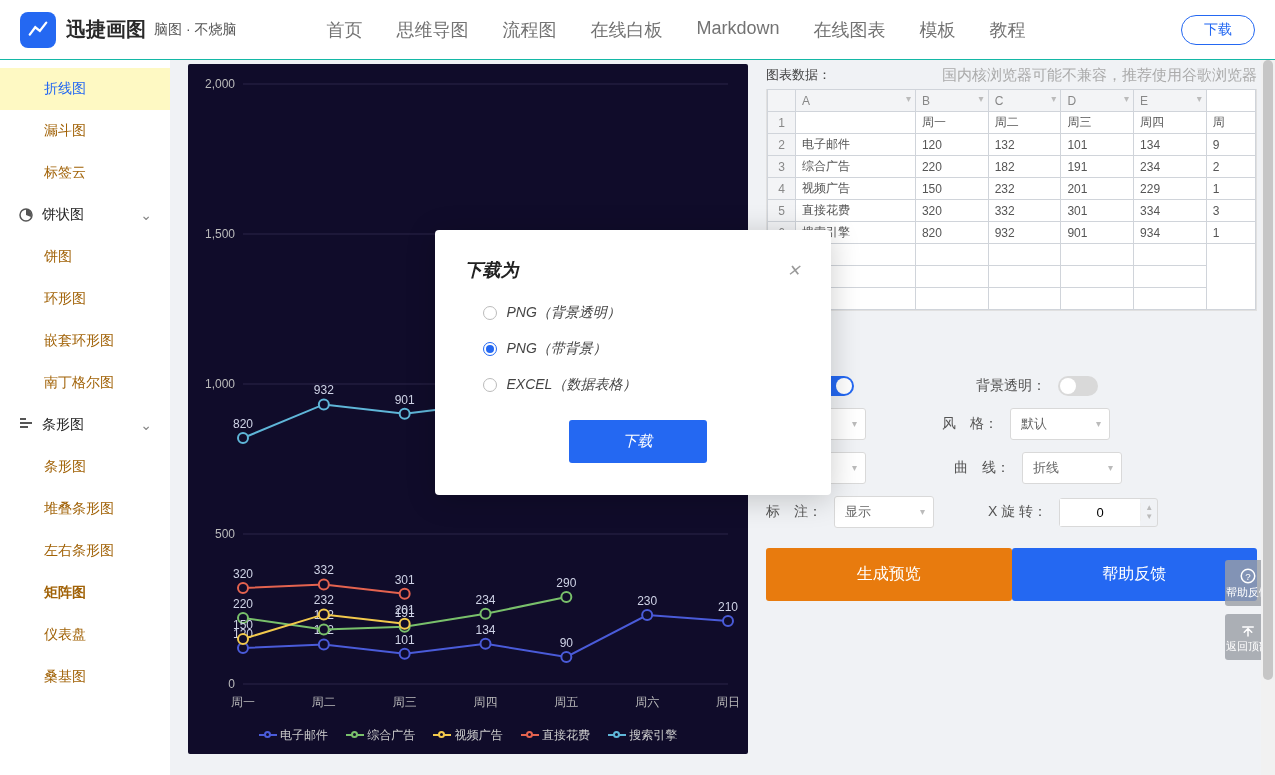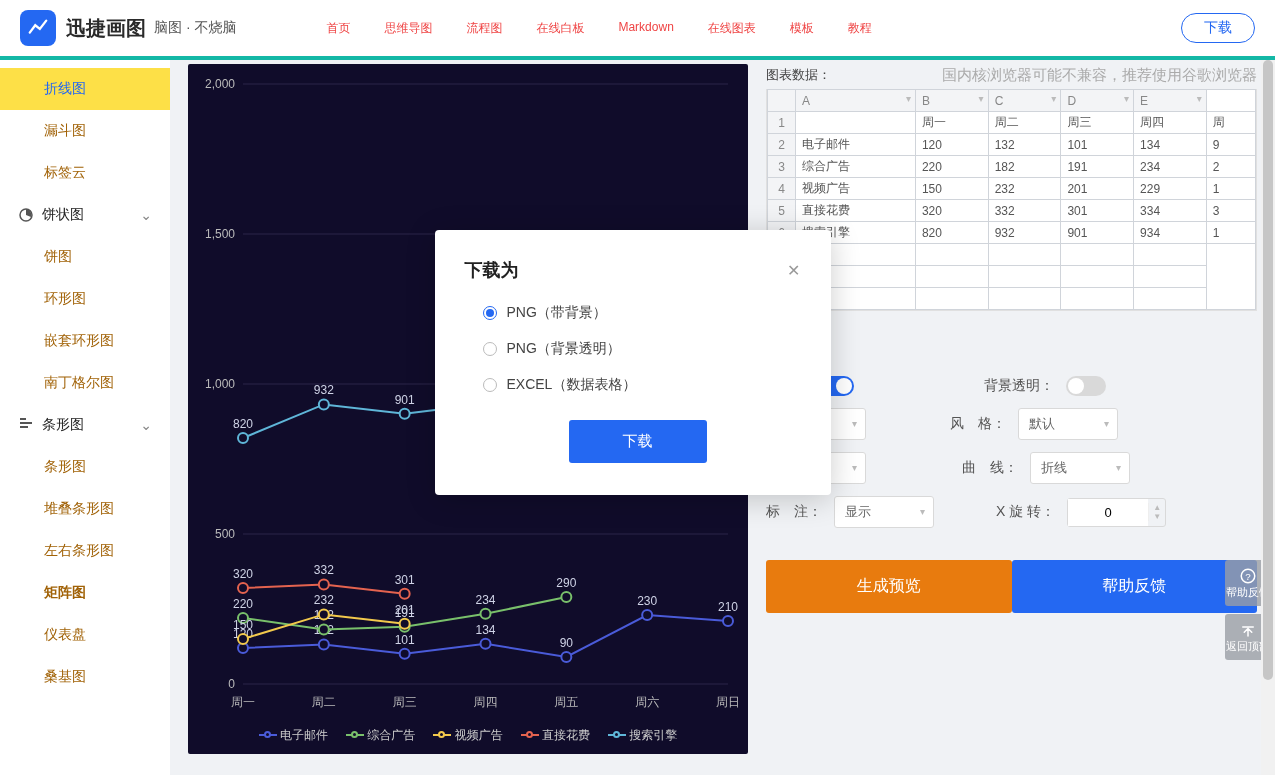--- a/index.html
+++ b/index.html
@@ -1,32 +1,32 @@
 <!DOCTYPE html>
 <html><head>
 <meta charset="utf-8">
 <style>
 * { box-sizing: border-box; margin:0; padding:0; font-family: -apple-system,"PingFang SC","Microsoft YaHei",sans-serif; }
 body { background:#f0f2f5; width:1275px; height:775px; overflow:hidden; position:relative; }
 
 
-.header { height:60px; background:#fff; display:flex; align-items:center; padding:0 20px; border-bottom:4px solid #14b8a6; position:relative; z-index:2;}
+.header { height:60px; background:#fff; display:flex; align-items:center; padding:0 20px; border-bottom:1px solid #14b8a6; position:relative; z-index:2;}
 .logo { width:36px; height:36px; background:#2468f2; border-radius:8px; display:flex; align-items:center; justify-content:center; margin-right:10px;}
 .logo svg { width:22px; height:22px; }
 .brand { font-size:20px; font-weight:700; color:#2a2a2a; }
 .slogan { font-size:14px; color:#555; margin-left:8px;}
 .nav { display:flex; gap:34px; margin-left:90px; }
-.nav a { color:#ef4444; font-size:12px; text-decoration:none; }
+.nav a { color:#737373; font-size:18px; text-decoration:none; }
 .dl-btn { margin-left:auto; border:1px solid #2468f2; color:#2468f2; border-radius:18px; padding:5px 22px; font-size:14px;}
 
 
 .main { display:flex; height:calc(100% - 60px); }
 .sidebar { width:170px; background:#fff; overflow-y:auto; padding-top:8px;}
 .side-item { padding:12px 0 12px 44px; font-size:14px; color:#a16207; cursor:pointer; }
-.side-item.active { background:#fde047; color:#2468f2; }
+.side-item.active { background:#fef9c3; color:#2468f2; }
 .side-group { display:flex; align-items:center; padding:12px 18px; font-size:14px; color:#222; font-weight:500; cursor:pointer;}
 .side-group .gicon { width:16px; height:16px; margin-right:8px; display:inline-flex; align-items:center; justify-content:center; color:#555;}
 .side-group .chev { margin-left:auto; color:#888;}
 
 .content { flex:1; display:flex; padding:4px 0 0 18px; overflow:hidden;}
 .chart-panel { width:560px; height:690px; background:#100c2a; border-radius:2px; position:relative; overflow:hidden;}
 .right-panel { flex:1; padding:0 18px; overflow:hidden; position:relative;}
 .chart-svg { width:100%; height:100%; }
 .axis-label { fill:#bbb; font-size:12px;}
 .grid { stroke:#2a2448; stroke-width:1;}
@@ -43,46 +43,46 @@
 .grid-table { border:1px solid #d0d4da; font-size:12px; border-collapse:collapse; width:100%; background:#fff;}
 .grid-table td,.grid-table th{ border:1px solid #d0d4da; padding:2px 6px; height:22px; color:#555; text-align:left;}
 .grid-table th { background:#f3f4f6; font-weight:400; color:#888; position:relative;}
 .grid-table .rh { background:#f3f4f6; text-align:center; color:#888; width:28px;}
 .filter-i{ position:absolute; right:4px; top:3px; color:#bbb; font-size:10px;}
 .tbl-scroll{max-height:260px; overflow:auto; border:1px solid #e0e0e0; border-top:none;}
 .hscroll{height:16px; overflow-x:scroll;}
 .hscroll-inner{height:1px; width:140%;}
 
 .sect-title { font-size:15px; font-weight:600; color:#333; margin:18px 0 10px;}
-.opt-row { display:flex; align-items:center; margin:12px 0; gap:40px;}
+.opt-row { display:flex; align-items:center; margin:12px 0; gap:32px;}
 .opt { display:flex; align-items:center; gap:12px; font-size:14px; color:#555;}
 .opt .lab { letter-spacing:4px;}
 .switch { width:40px; height:20px; border-radius:10px; background:#d9d9d9; position:relative; cursor:pointer;}
 .switch.on{ background:#2468f2;}
 .switch .knob{position:absolute; width:16px; height:16px; background:#fff; border-radius:50%; top:2px; transition:.2s;}
 .switch .knob{left:2px;} .switch.on .knob{left:22px;}
 .select { border:1px solid #d9d9d9; padding:6px 26px 6px 10px; font-size:13px; color:#666; border-radius:3px; position:relative; min-width:100px; background:#fff;}
 .select .sch{position:absolute; right:8px; top:9px; color:#bbb; font-size:10px;}
 .num-input{border:1px solid #d9d9d9; border-radius:3px; display:flex; align-items:center;}
 .num-input input{border:none; width:80px; text-align:center; font-size:13px; padding:6px 0; outline:none;}
 .num-input .spin{display:flex; flex-direction:column; border-left:1px solid #eee; font-size:8px; color:#bbb;}
 .num-input .spin div{padding:0 4px; cursor:pointer;}
 
-.footer-btns{display:flex; margin-top:32px;}
+.footer-btns{display:flex; margin-top:20px;}
 .btn{flex:1; text-align:center; padding:16px 0; color:#fff; font-size:16px; border-radius:3px; cursor:pointer;}
 .btn.preview{background:#e87b0e;}
 .btn.export{background:#2468f2;}
 
 
 .help-box{position:absolute; right:4px; top:560px; display:flex; flex-direction:column; gap:8px;}
 .help-tile{width:46px; height:46px; background:#9a9ea5cc; color:#fff; font-size:11px; display:flex; flex-direction:column; align-items:center; justify-content:center; border-radius:3px; cursor:pointer;}
 .help-tile svg{width:18px;height:18px;}
 
 
-.modal-mask{ position:absolute; inset:0; display:flex; align-items:flex-start; justify-content:center; z-index:50;}
+.modal-mask{ position:absolute; inset:0; display:flex; align-items:flex-start; justify-content:center; z-index:50;font-style:italic;}
 .modal{ margin-top:230px; margin-left:-10px; width:396px; background:#fff; border-radius:4px; box-shadow:0 4px 30px rgba(0,0,0,.2); padding:28px 30px 32px;}
 .modal h3{font-size:18px; font-weight:600; color:#222;}
 .modal-head{display:flex; justify-content:space-between; align-items:center;}
 .modal .close-x{color:#999; cursor:pointer; font-size:16px;}
 .radio-list{margin:22px 0 26px 18px; display:flex; flex-direction:column; gap:18px;}
 .radio-item{display:flex; align-items:center; gap:10px; font-size:14px; color:#444; cursor:pointer;}
 .radio{width:14px;height:14px;border-radius:50%; border:1px solid #bbb; display:inline-flex; align-items:center; justify-content:center;}
 .radio.sel{border-color:#2468f2;}
 .radio.sel::after{content:"";width:8px;height:8px;border-radius:50%;background:#2468f2;}
 .modal .m-btn{display:block; margin-left:auto; margin-right:auto; width:138px; text-align:center; padding:12px 0; background:#2468f2; color:#fff; font-size:15px; border-radius:3px; cursor:pointer; margin-left:104px;}
@@ -451,26 +451,26 @@
   </div>
 
 <div class="modal-mask">
   <div class="modal">
     <div class="modal-head">
       <h3>下载为</h3>
       <span class="close-x">✕</span>
     </div>
     <div class="radio-list" id="radio-list">
         <div class="radio-item">
+          <span class="radio "></span>
+          <span>PNG（背景透明）</span>
+        </div>
+        <div class="radio-item">
           <span class="radio sel"></span>
           <span>PNG（带背景）</span>
-        </div>
-        <div class="radio-item">
-          <span class="radio "></span>
-          <span>PNG（背景透明）</span>
         </div>
         <div class="radio-item">
           <span class="radio "></span>
           <span>EXCEL（数据表格）</span>
         </div>
       </div>
     <div class="m-btn">下载</div>
   </div>
 </div>
 

